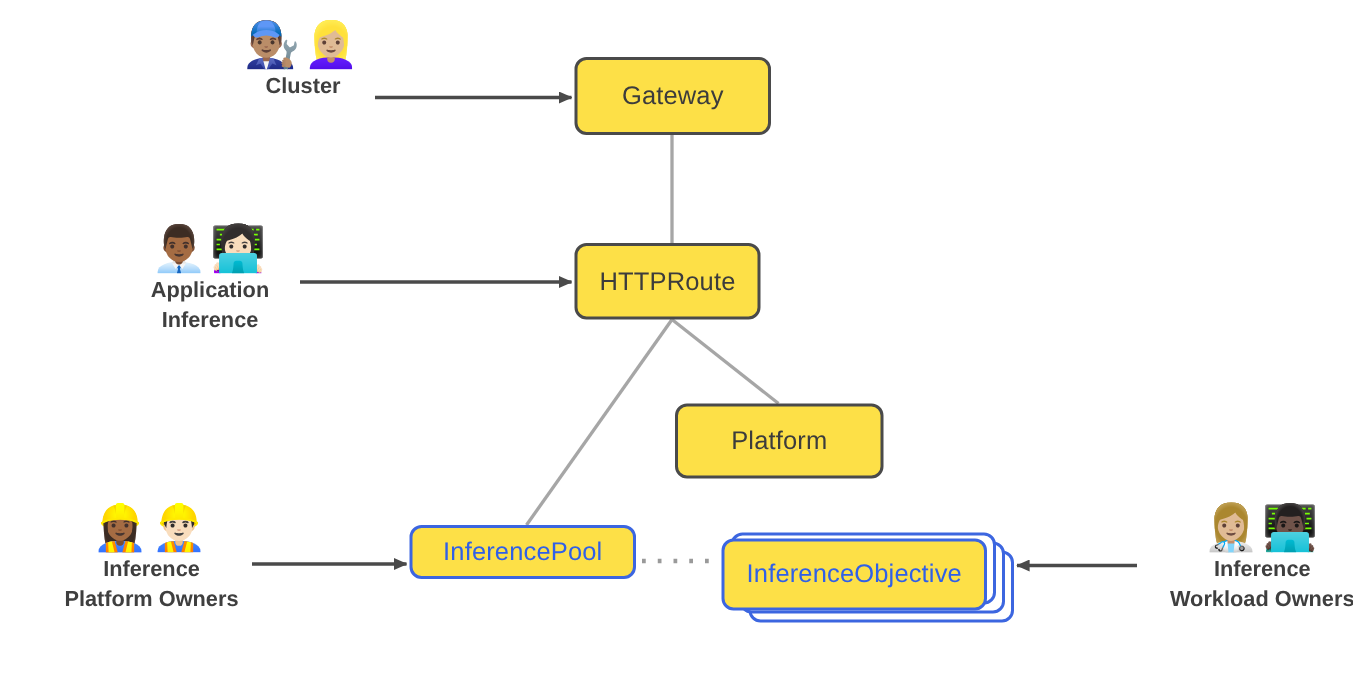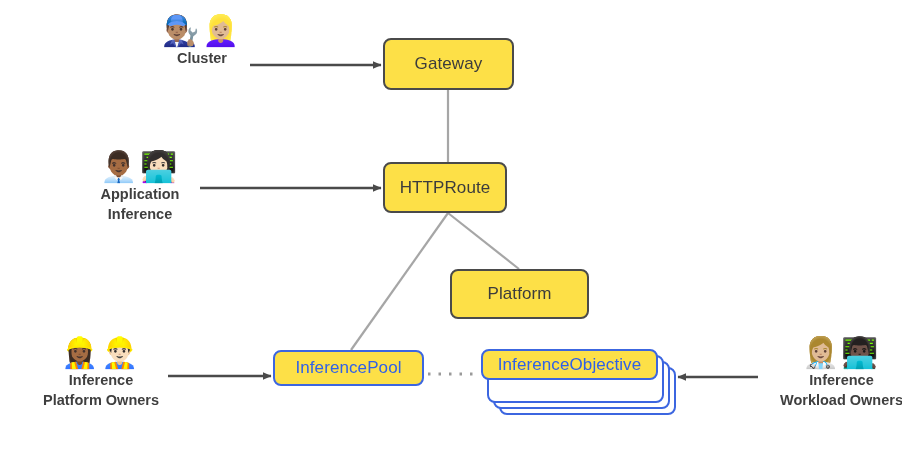--- a/index.html
+++ b/index.html
@@ -116,21 +116,21 @@
   </div>
 
   <div class="node" style="left:450px; top:269px; width:139px; height:50px;">
     <span>Platform</span>
   </div>
 
   <div class="node blue" style="left:273px; top:350px; width:151px; height:36px;">
     <span>InferencePool</span>
   </div>
 
-  <div class="node blue" style="left:481px; top:349px; width:177px; height:31px;">
+  <div class="node blue" style="left:481px; top:359px; width:177px; height:48px;">
     <span>InferenceObjective</span>
   </div>
 
   <div class="actor" style="left:142px; top:14px; width:120px;">
     <div class="emoji">👨🏽‍🔧👱🏼‍♀️</div>
     <div class="caption">Cluster</div>
   </div>
 
   <div class="actor" style="left:80px; top:150px; width:120px;">
     <div class="emoji">👨🏾‍💼👩🏻‍💻</div>

